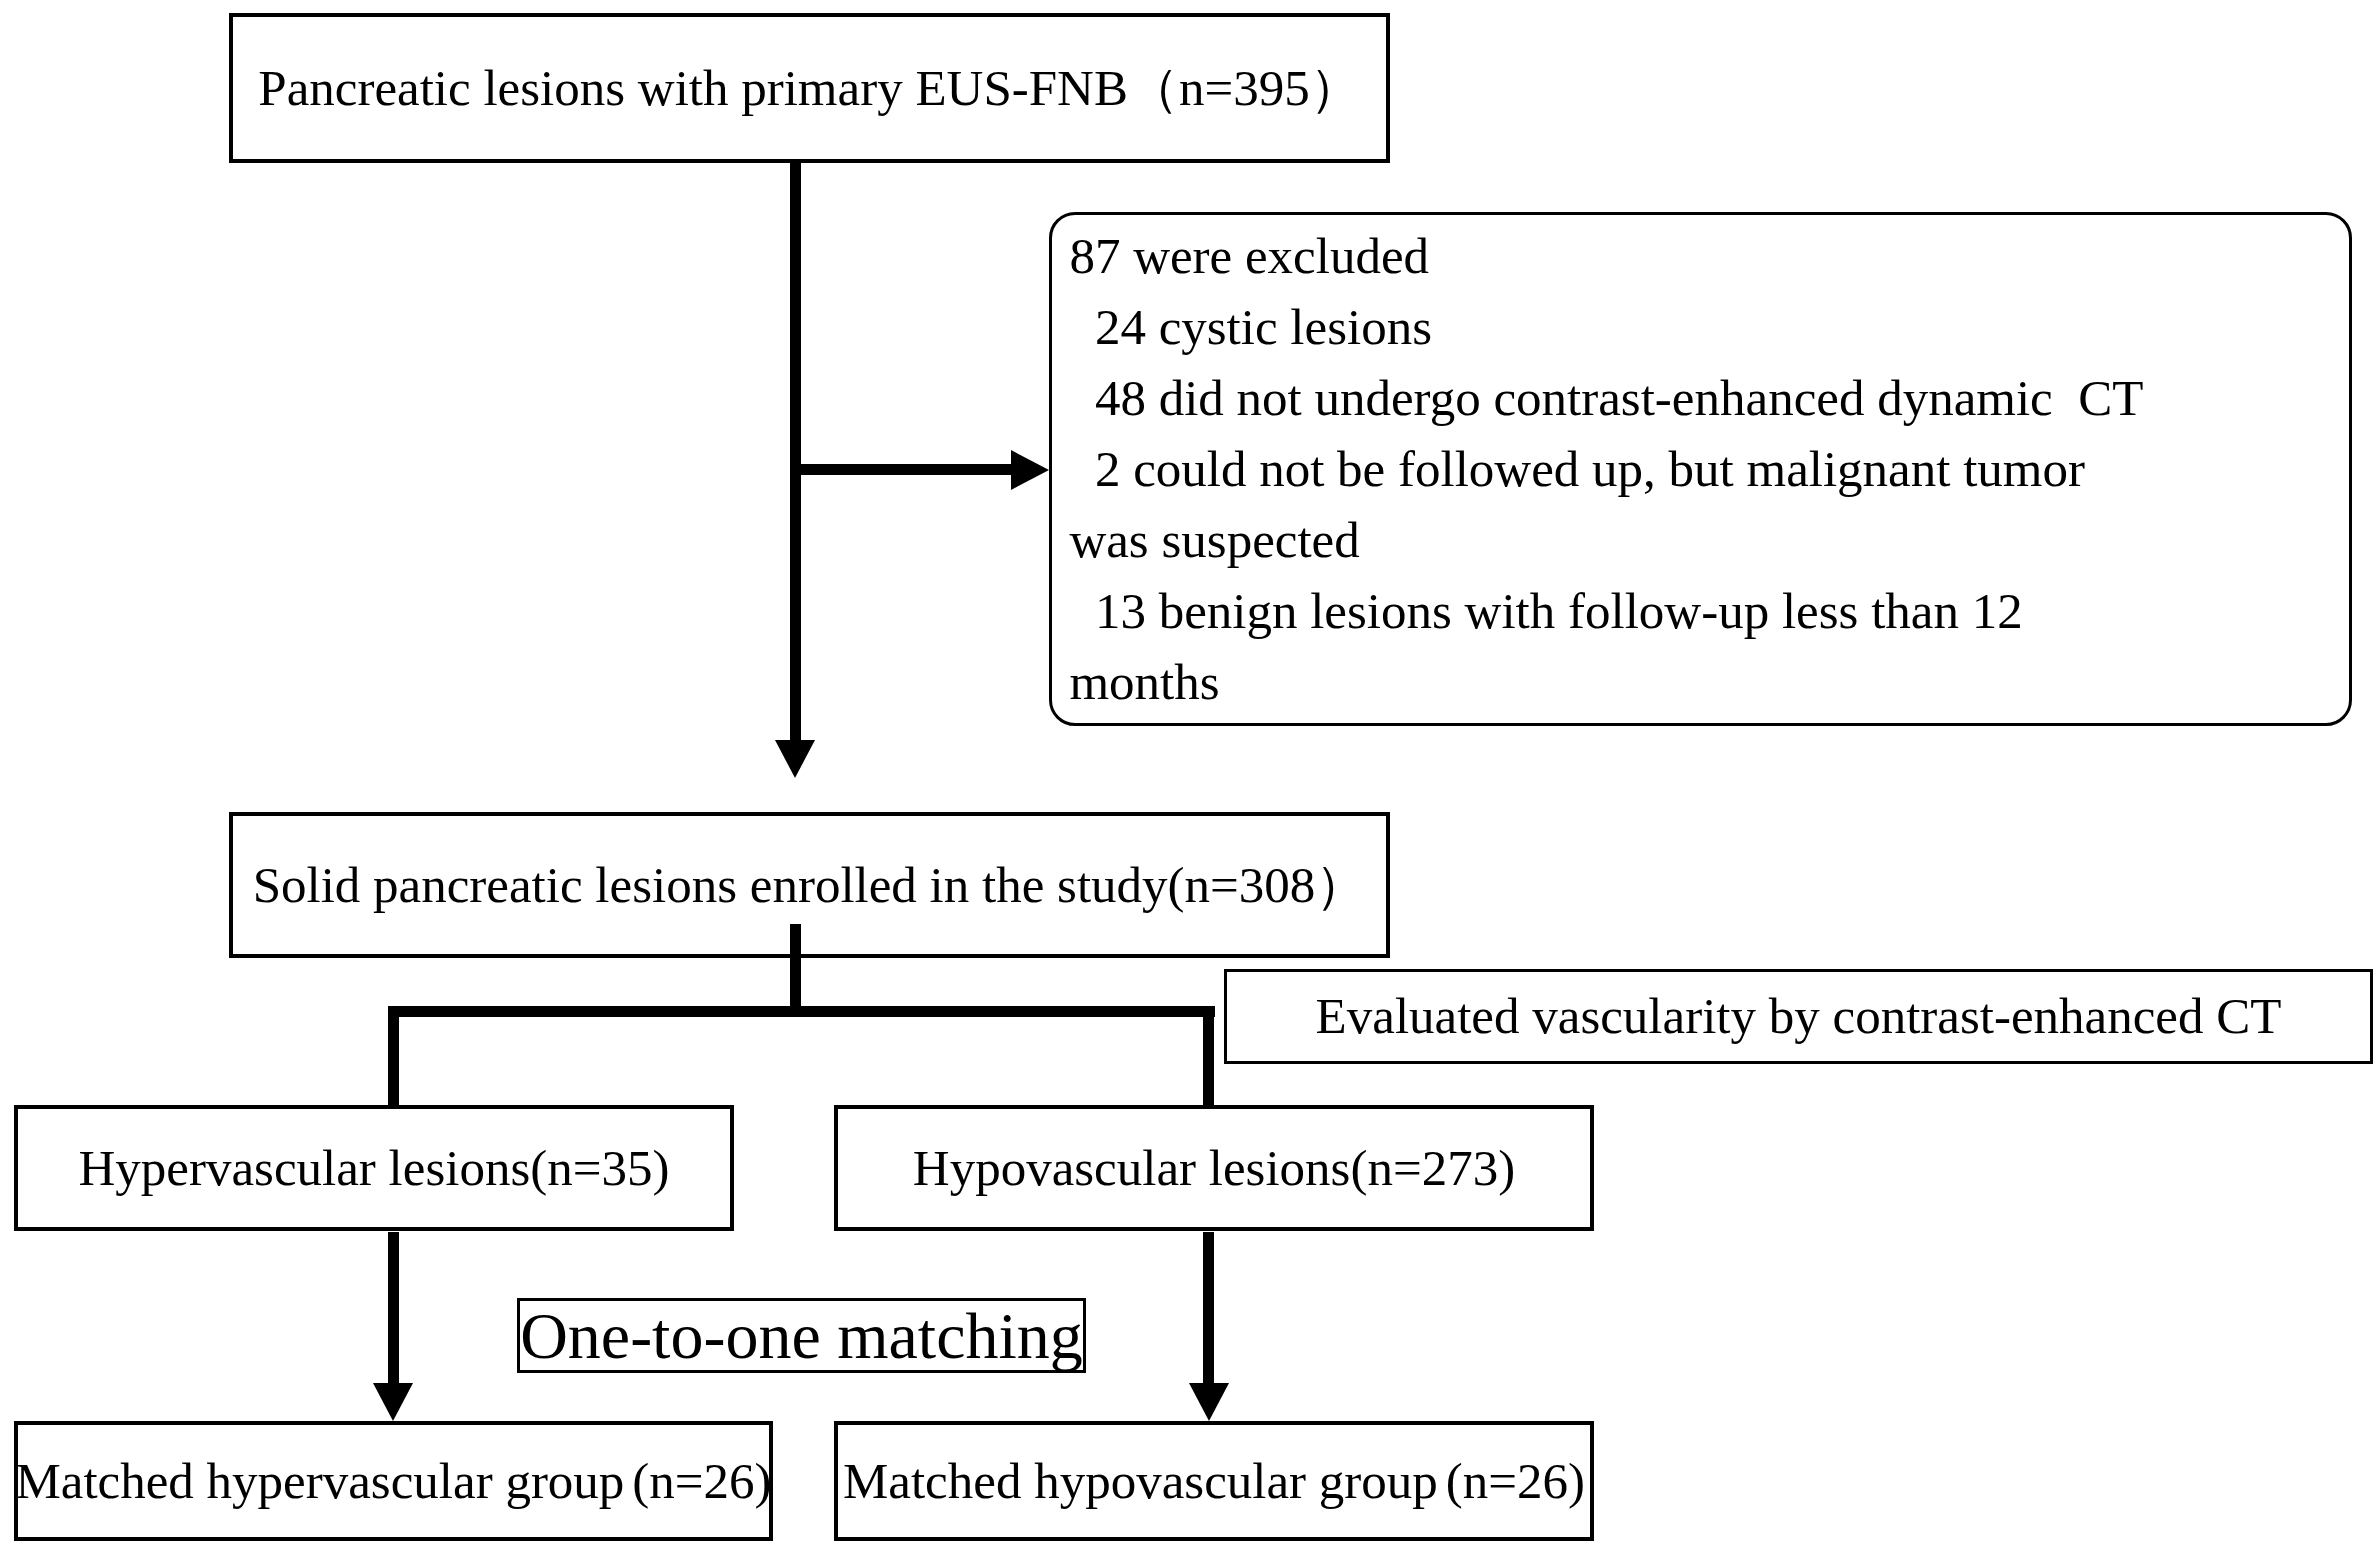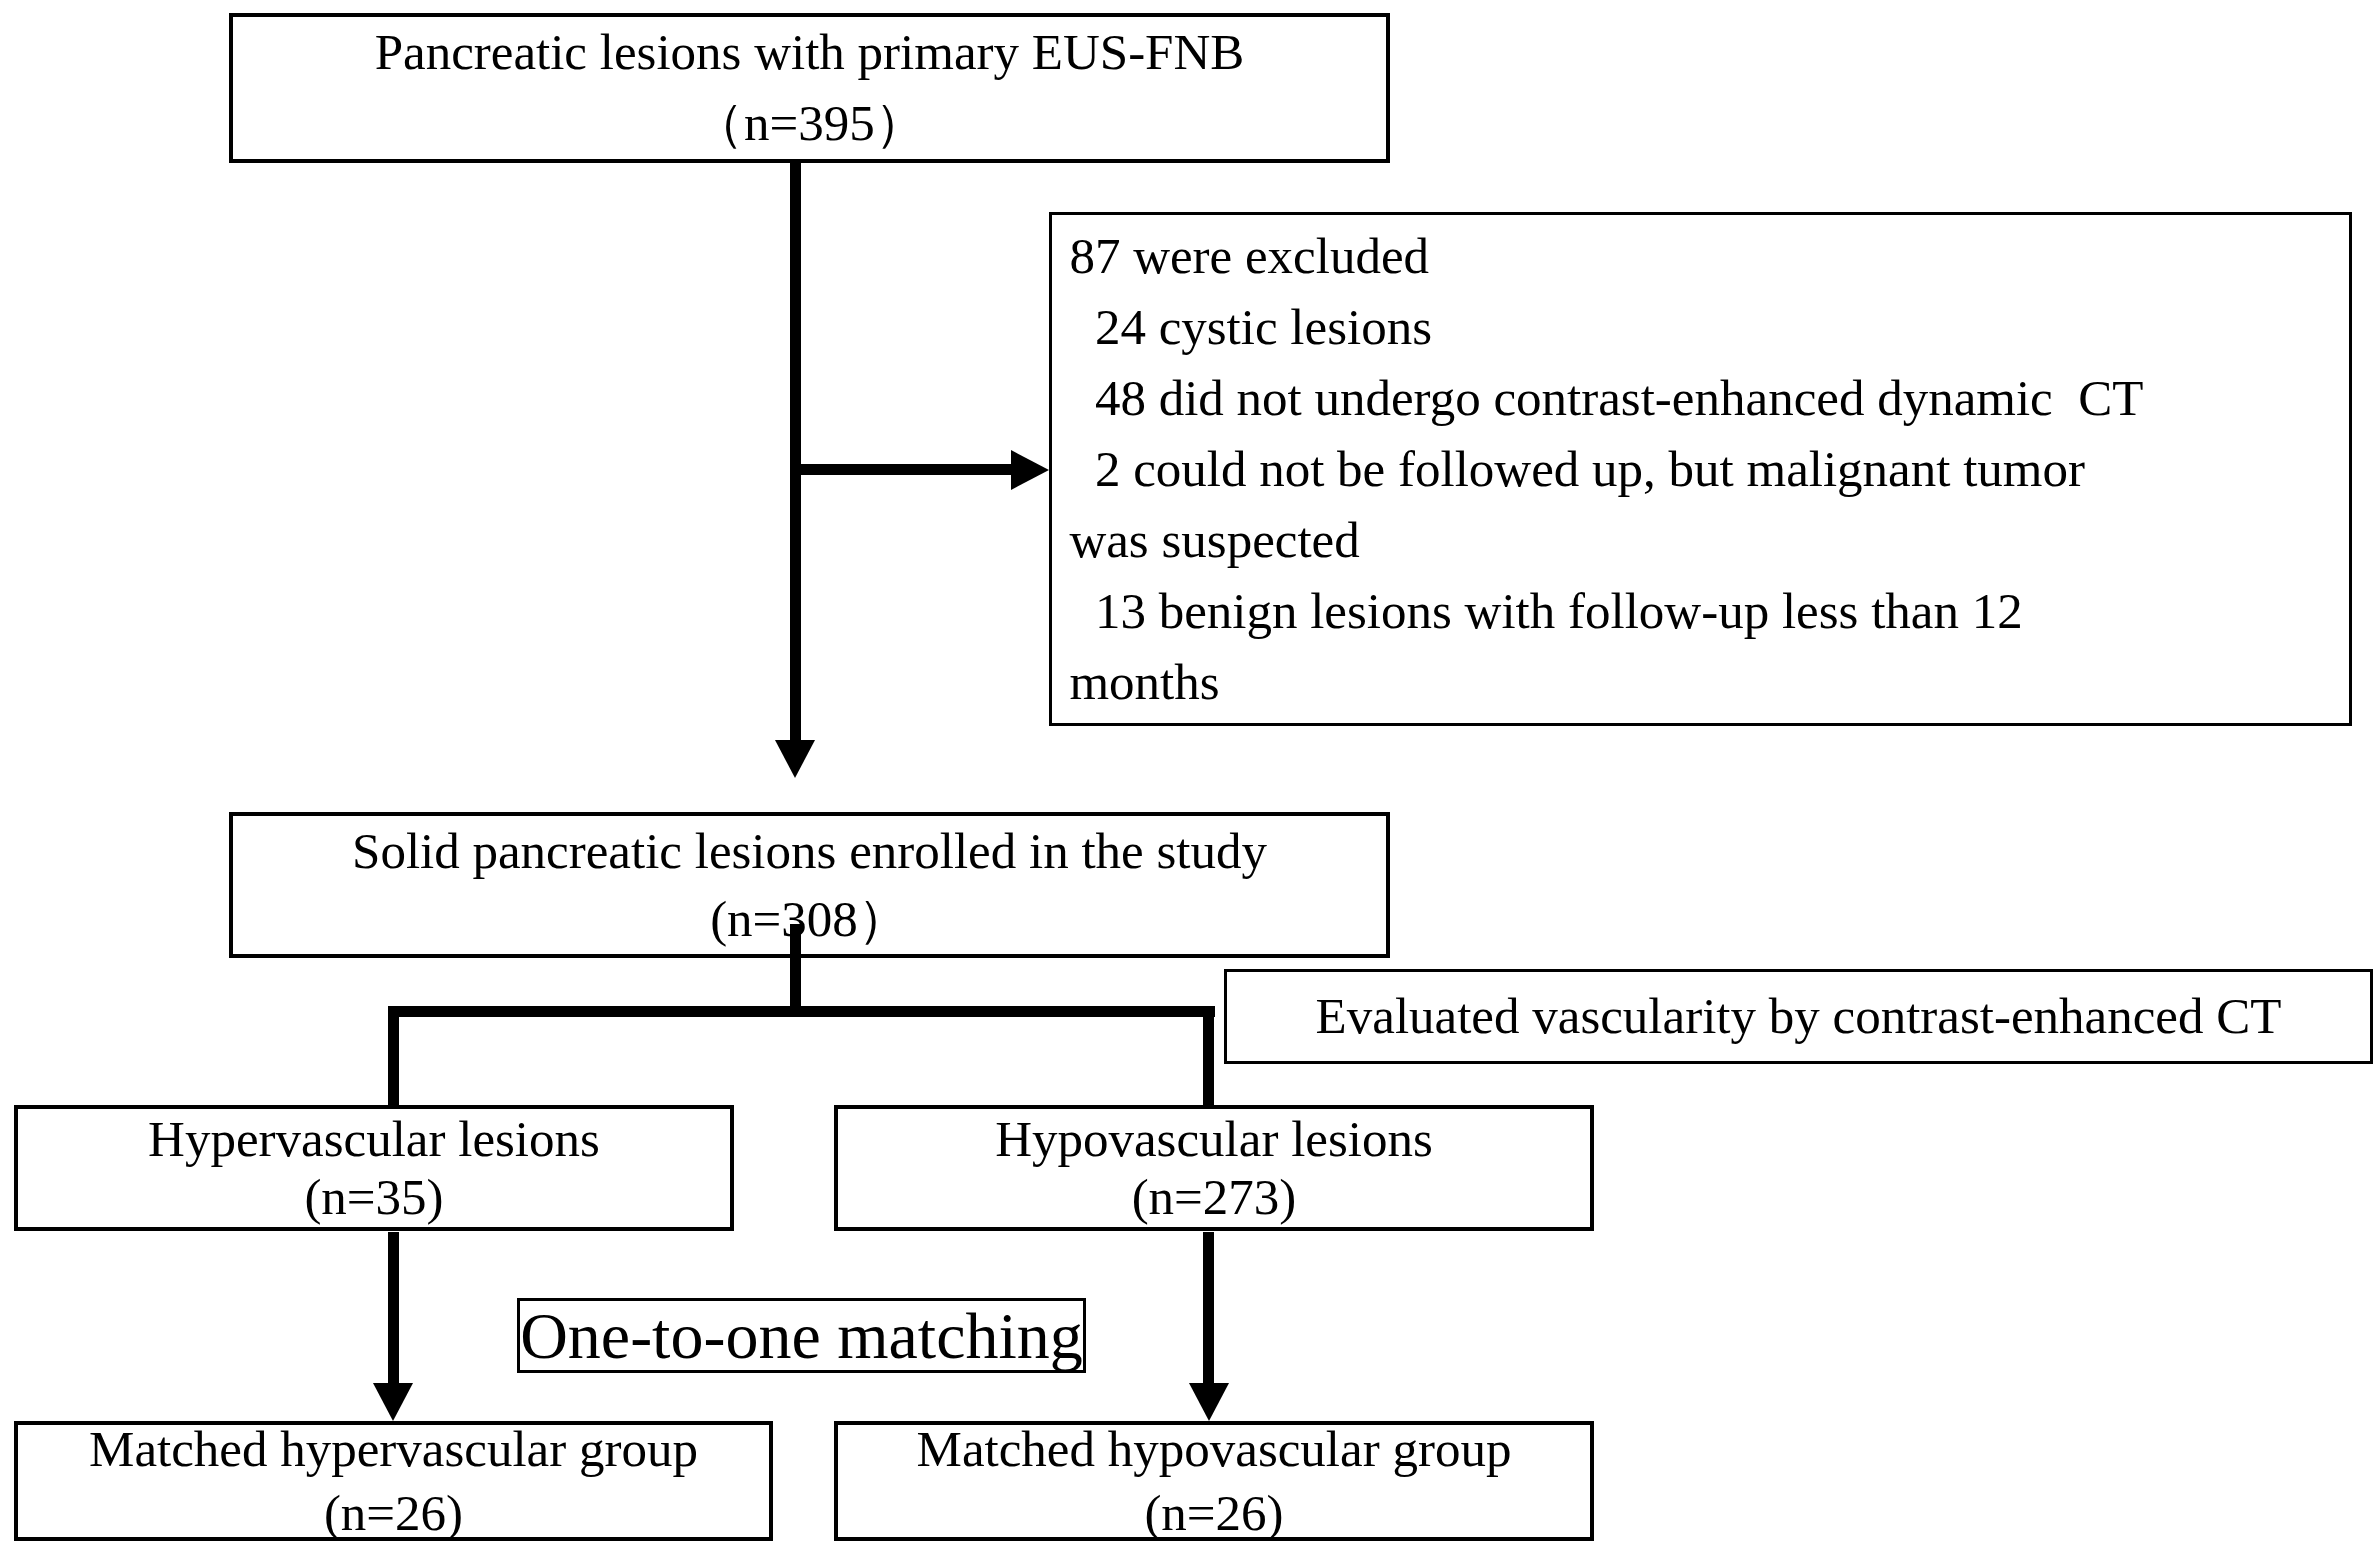--- a/index.html
+++ b/index.html
@@ -14,21 +14,20 @@
     background: #ffffff;
     font-family: "Liberation Serif", "DejaVu Serif", serif;
     color: #000000;
   }
   .box {
     position: absolute;
     background: #ffffff;
     border: 4px solid #000000;
     box-sizing: border-box;
     display: flex;
-    flex-direction: column;
     justify-content: center;
     align-items: center;
     text-align: center;
     font-size: 51px;
     line-height: 71px;
   }
   .box.thin-border { border-width: 3.2px; }
   .box .bline { white-space: pre; }
   .box-excluded {
     position: absolute;
@@ -71,21 +70,21 @@
     <div class="bline">Pancreatic lesions with primary EUS-FNB</div>
     <div class="bline">（n=395）</div>
   </div>
 
   <div class="conn" style="left:790px; top:163px; width:11px; height:579px;"></div>
   <div class="arrowhead-down" style="left:775px; top:740px;"></div>
 
   <div class="conn" style="left:795px; top:464px; width:219px; height:11px;"></div>
   <div class="arrowhead-right" style="left:1011px; top:450px;"></div>
 
-  <div class="box-excluded" style="left:1049px; top:212px; width:1303px; height:514px;">
+  <div class="box-excluded" style="left:1049px; top:212px; width:1303px; height:514px;border-radius:26px;">
     <div class="xline">87 were excluded</div>
     <div class="xline">  24 cystic lesions</div>
     <div class="xline">  48 did not undergo contrast-enhanced dynamic  CT</div>
     <div class="xline">  2 could not be followed up, but malignant tumor</div>
     <div class="xline">was suspected</div>
     <div class="xline">  13 benign lesions with follow-up less than 12</div>
     <div class="xline">months</div>
   </div>
 
   <div class="box" style="left:229px; top:778px; width:1161px; height:146px; line-height:68px;margin-top:34px;">

